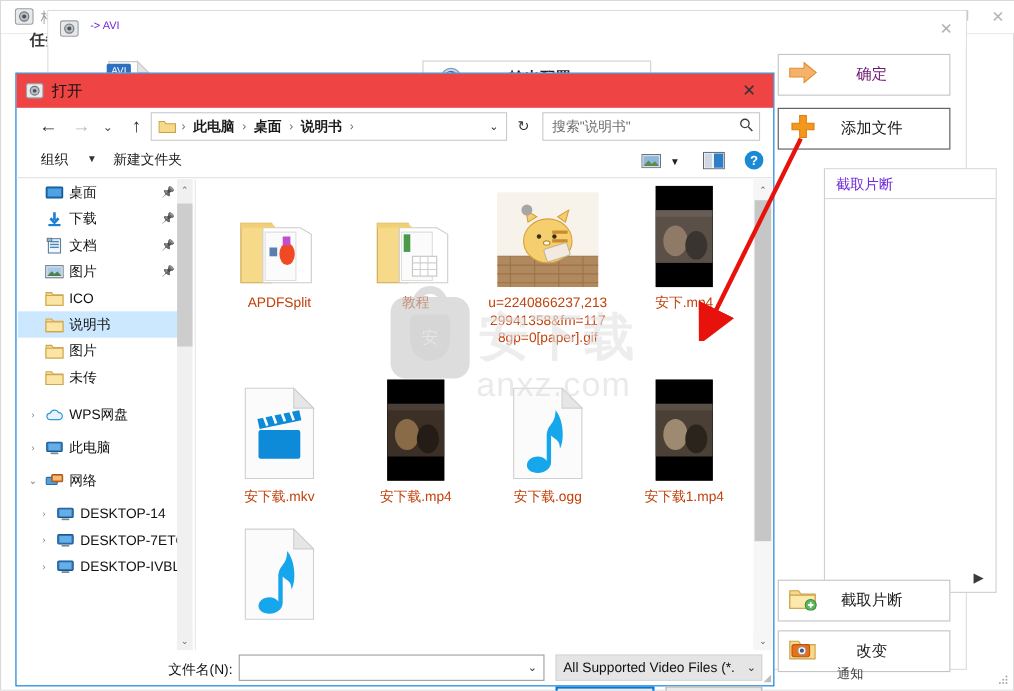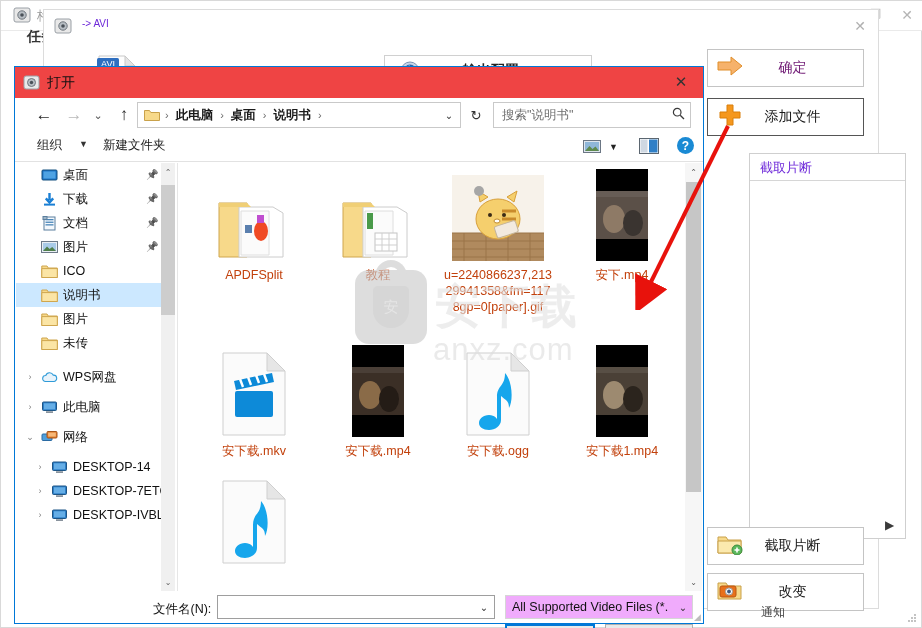--- a/index.html
+++ b/index.html
@@ -222,21 +222,21 @@
   .dlg-footer { position:absolute; left:0; top:524px; width:688px; height:33px; }
   .fn-label { position:absolute; left:138px; top:10px; font-size:12.5px; color:#111; }
   .fn-input {
     position:absolute; left:202px; top:4px; width:278px; height:24px;
     border:1px solid #9e9e9e; background:#fff; display:flex; align-items:center;
   }
   .fn-input-val { flex:1; padding-left:5px; font-size:12.5px; color:#111; }
   .fn-input-arrow { width:20px; text-align:center; font-size:10px; color:#333; }
   .filter-combo {
     position:absolute; left:490px; top:4px; width:188px; height:24px;
-    background:#f0abfc; border:1px solid #d6d6d6; display:flex; align-items:center;
+    background:#e5e5e5; border:1px solid #d6d6d6; display:flex; align-items:center;
   }
   .filter-val { flex:1; padding-left:6px; font-size:12.5px; color:#111; white-space:nowrap; overflow:hidden; }
   .filter-arrow { width:18px; text-align:center; font-size:10px; color:#333; }
   .btn-open {
     position:absolute; left:490px; top:33px; width:90px; height:25px;
     border:2px solid #0078d7; background:#e9e9e9;
     display:flex; align-items:center; justify-content:center;
     font-size:12.5px; color:#0d0d0d;
   }
   .btn-cancel {

